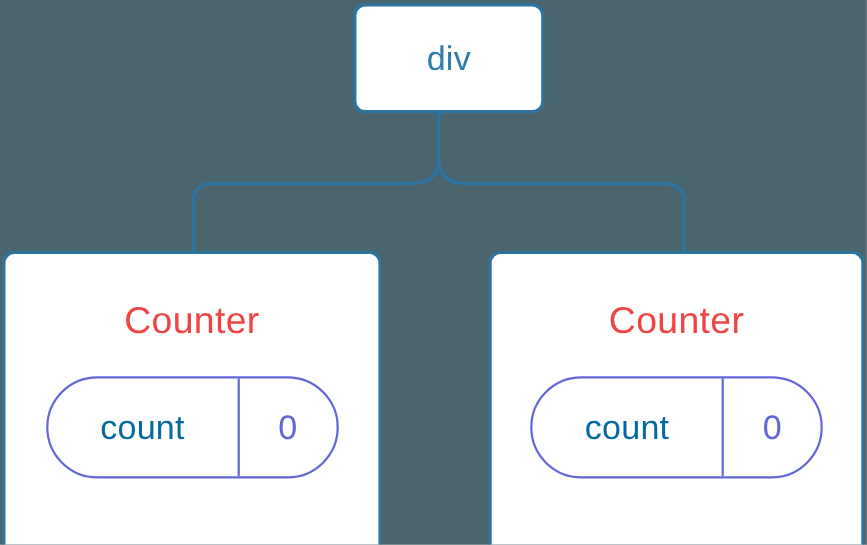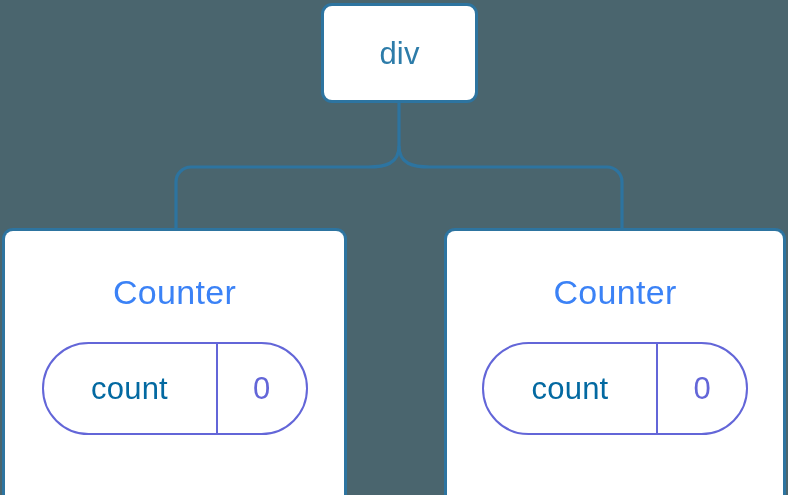--- a/index.html
+++ b/index.html
@@ -39,21 +39,21 @@
     border-radius: 11px;
     display: flex;
     flex-direction: column;
     align-items: center;
   }
 
   
   #node-div {
     left: 321px;
     top: 3px;
-    width: 157px;
+    width: 174px;
     height: 100px;
     justify-content: center;
   }
   #node-div .node-title {
     font-size: 31px;
     line-height: 1;
     color: #2d7ca9;
     letter-spacing: 0.2px;
   }
 
@@ -70,21 +70,21 @@
     left: 2px;
     width: 345px;
   }
   #node-counter-1 {
     left: 444px;
     width: 342px;
   }
   .node-counter .node-title {
     font-size: 34px;
     line-height: 1;
-    color: #3b82f6;
+    color: #ef4444;
     letter-spacing: 0.3px;
   }
 
   
   .state-pill {
     position: relative;
     margin-top: 33px;
     height: 93px;
     width: 266px;
     box-sizing: border-box;

